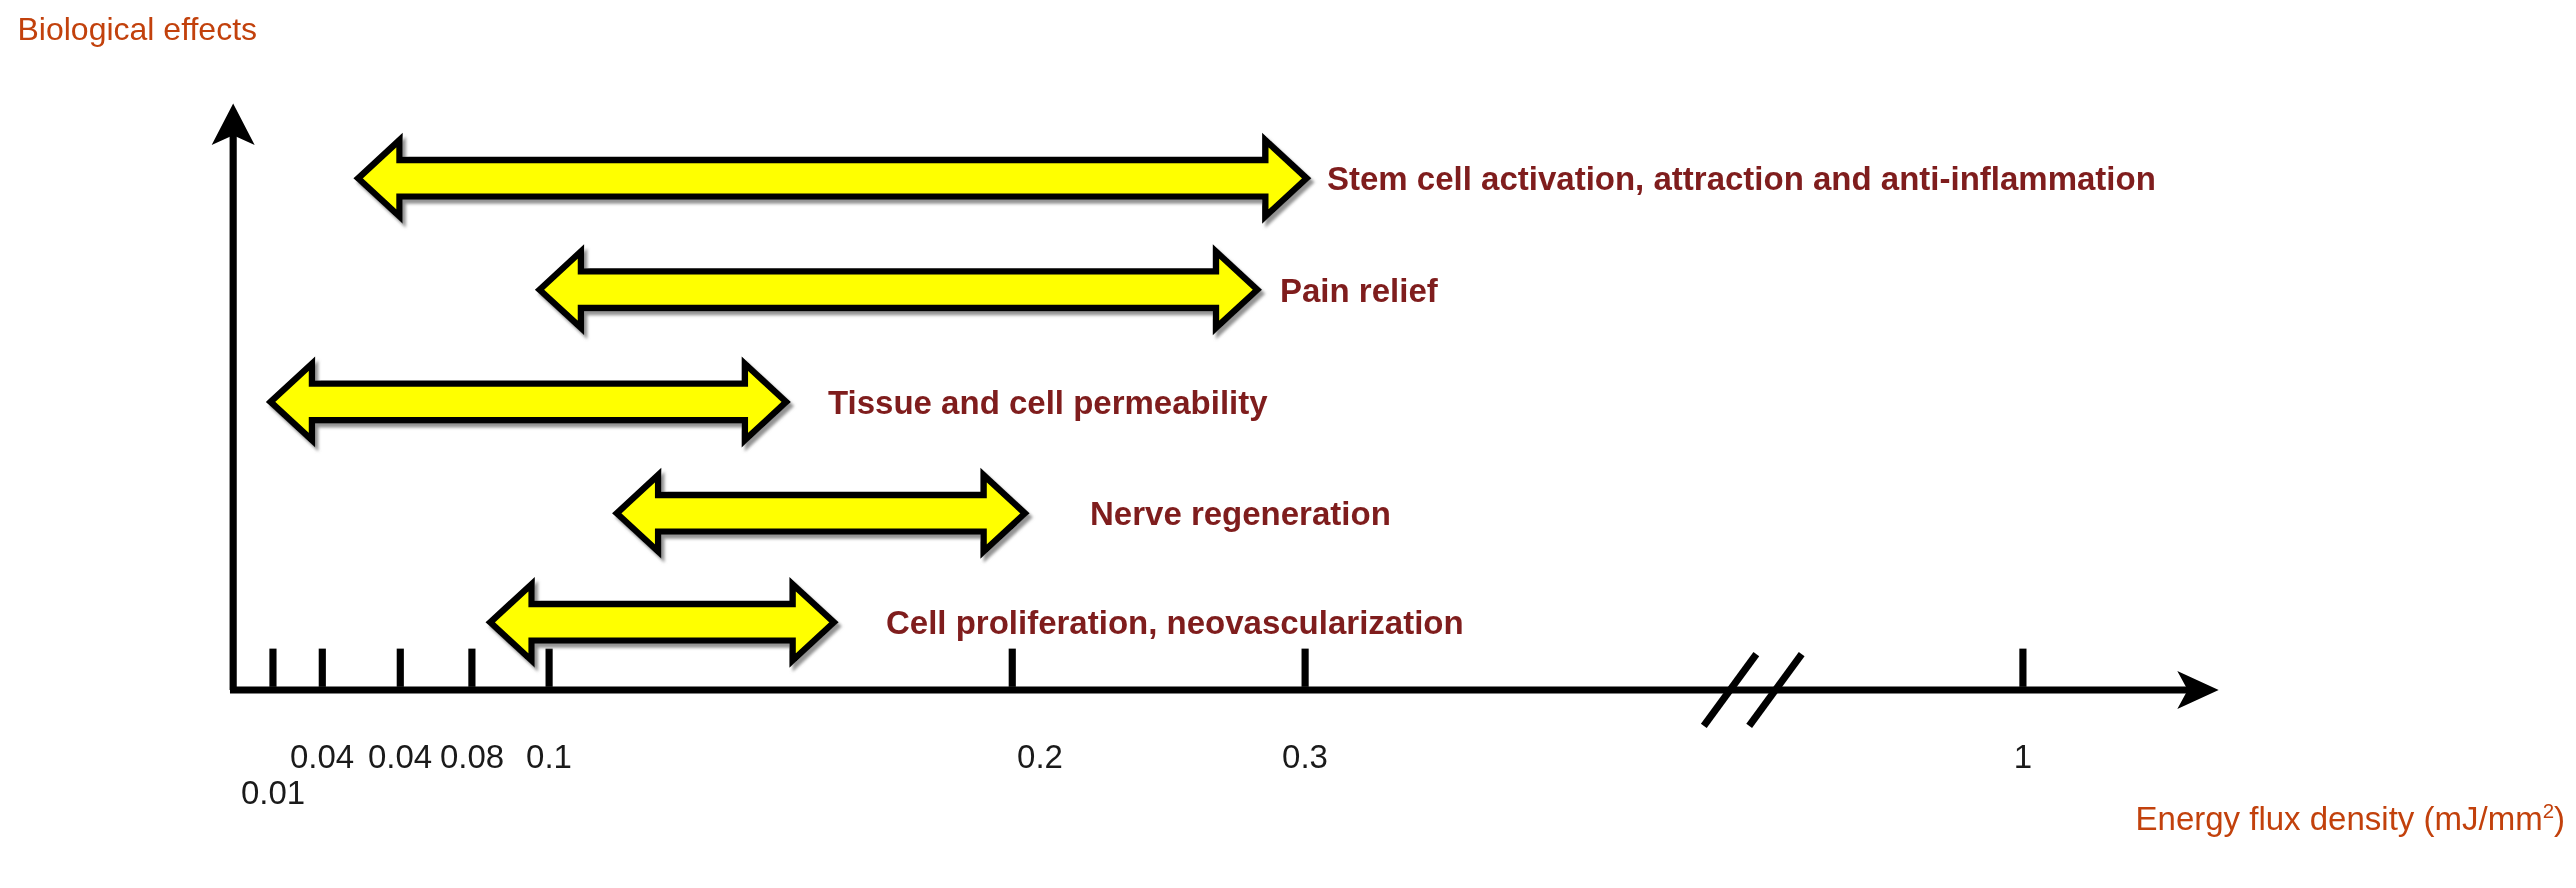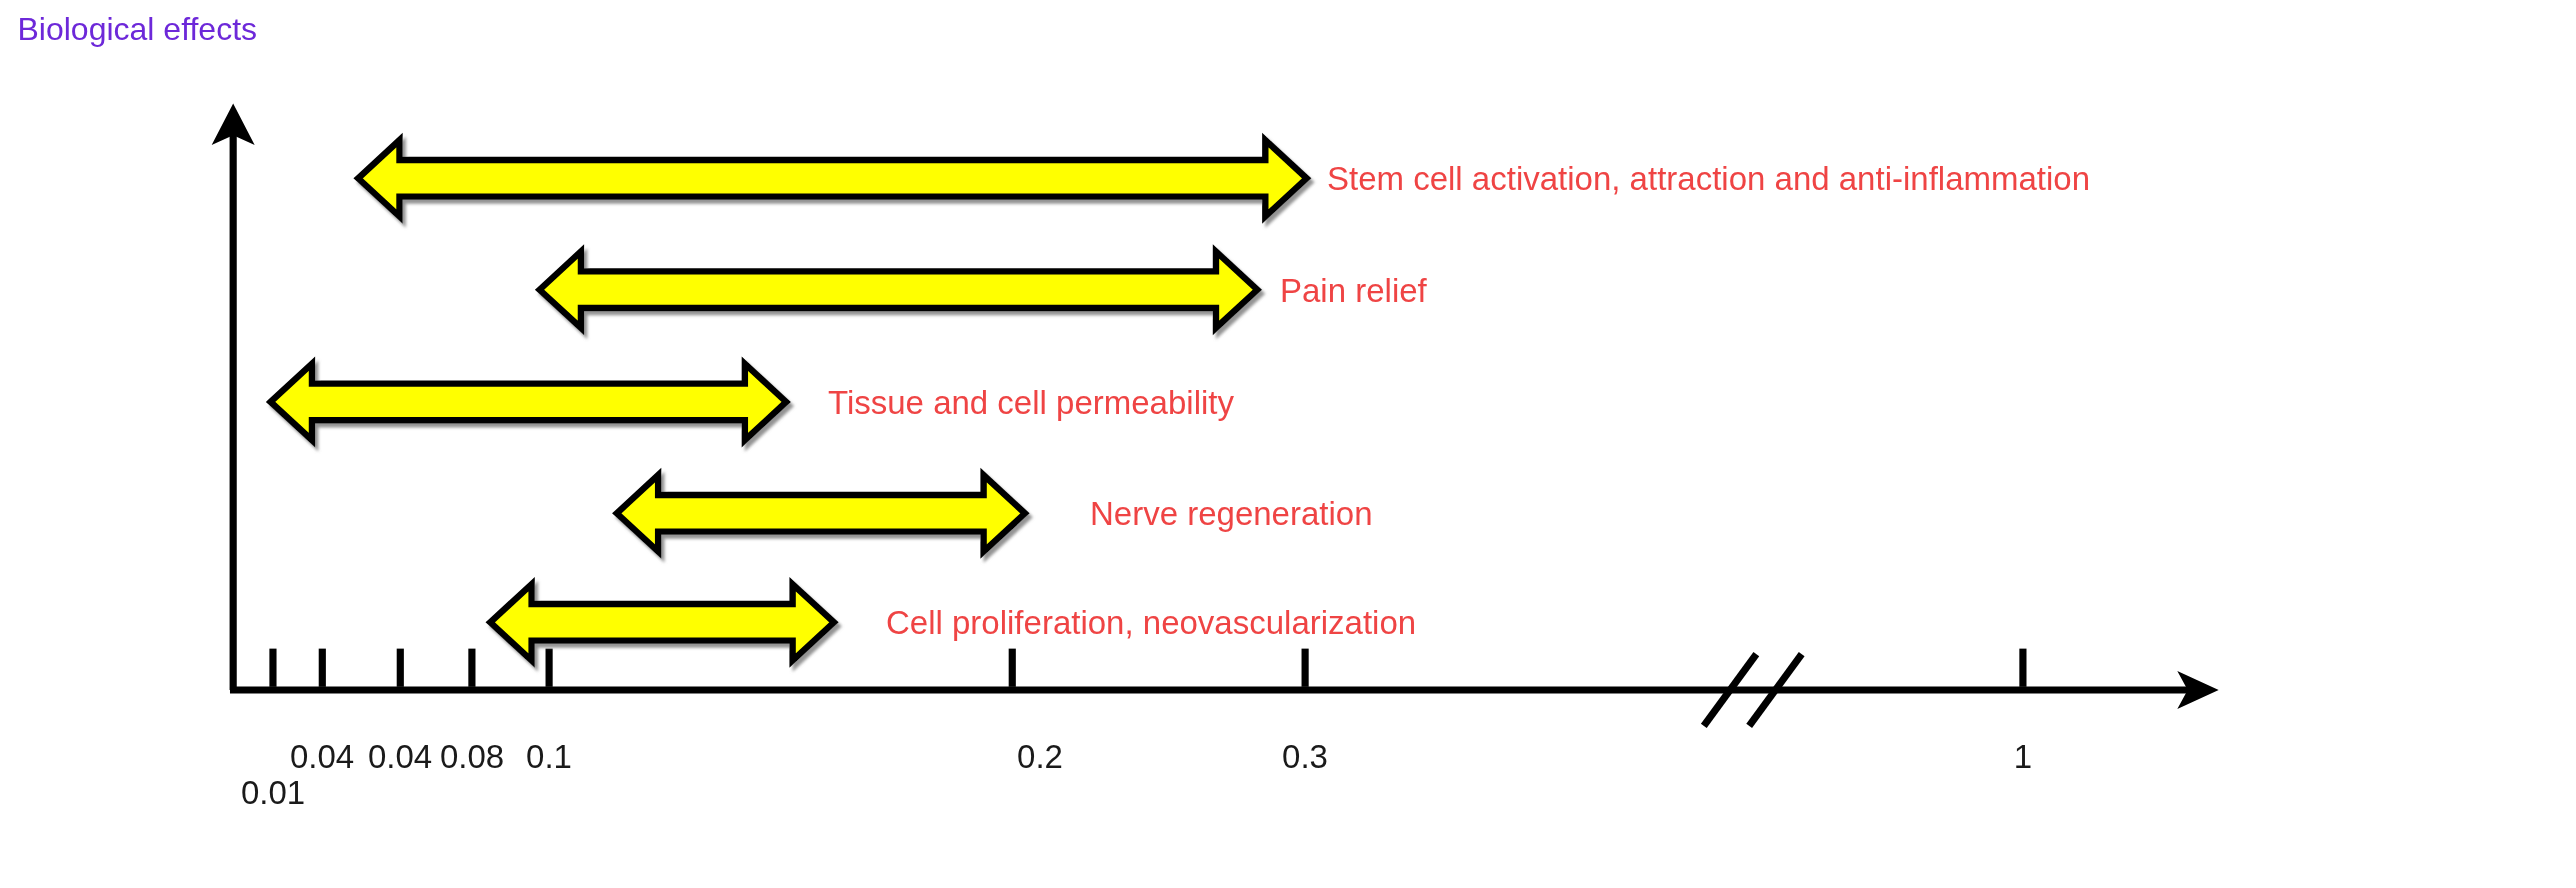--- a/index.html
+++ b/index.html
@@ -8,44 +8,45 @@
     font-family:"Liberation Sans","DejaVu Sans",sans-serif;
     color:#1a1a1a;
   }
   #figure{position:absolute;inset:0;}
   #axes-svg{position:absolute;left:0;top:0;width:2576px;height:889px;}
 
   .axis-title{
     position:absolute;
     font-size:32px;
     line-height:1;
-    color:#6d28d9;
+    color:#c2410c;
     white-space:nowrap;
   }
   #y-axis-title{left:17.5px;top:12.7px;}
   #x-axis-title{right:11px;top:802px;font-size:33px;}
   #x-axis-title sup{font-size:0.62em;vertical-align:super;line-height:0;}
 
   .tick-label{
     position:absolute;
     top:740px;
     font-size:33px;
     line-height:1;
     color:#1a1a1a;
     transform:translateX(-50%);
     white-space:nowrap;
   }
 
   .effect-label{
     position:absolute;
     font-size:33px;
     line-height:1;
-    color:#ef4444;
+    color:#7f1d1d;
     white-space:nowrap;
     transform:translateY(-50%);
+    font-weight:bold;
   }
 </style>
 </head>
 <body>
 
 <div id="figure">
 
   <div id="y-axis-title" class="axis-title">Biological effects</div>
 
   <svg id="axes-svg" viewBox="0 0 3237 1117">
@@ -102,15 +103,16 @@
     </div>
 
   <div id="effect-labels">
       <div class="effect-label" style="left: 1327px; top: 178px;">Stem cell activation, attraction and anti-inflammation</div>
       <div class="effect-label" style="left: 1280px; top: 290px;">Pain relief</div>
       <div class="effect-label" style="left: 828px; top: 402px;">Tissue and cell permeability</div>
       <div class="effect-label" style="left: 1049px; top: 513px; margin-left: 41px;">Nerve regeneration</div>
       <div class="effect-label" style="left: 859px; top: 622px; margin-left: 27px;">Cell proliferation, neovascularization</div>
     </div>
 
+  <div id="x-axis-title" class="axis-title"><span>Energy flux density (mJ/mm</span><sup>2</sup><span>)</span></div>
 
 </div>
 
 
 </body></html>

